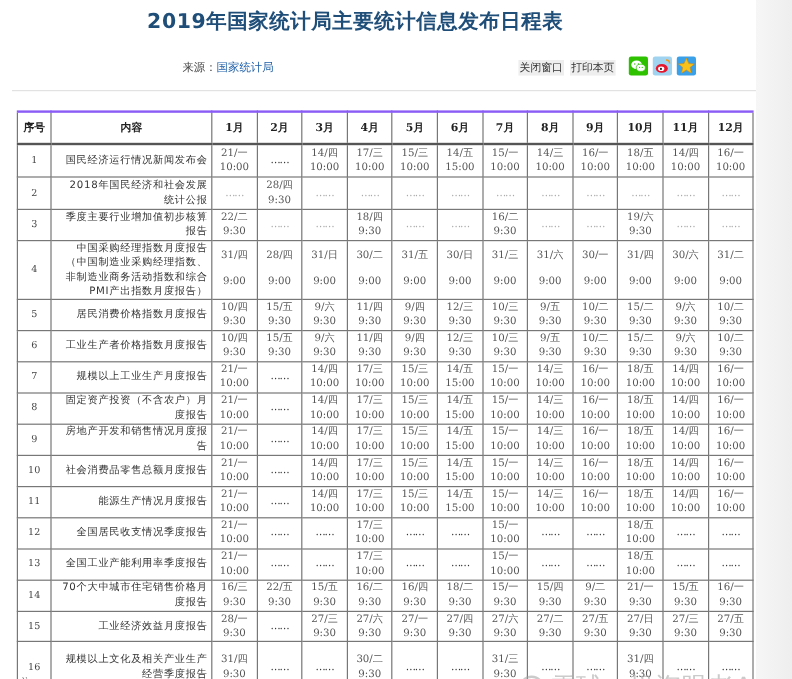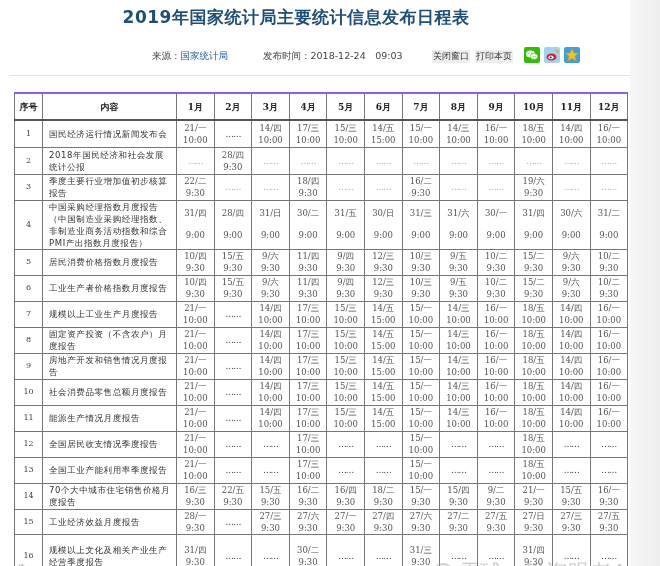--- a/index.html
+++ b/index.html
@@ -49,21 +49,21 @@
     border:1px solid #777; text-align:center; vertical-align:middle;
     padding:0; line-height:12px;
   }
   table.sched th {
     height:25px; font-size:9px; font-weight:bold; color:#222;
     border-bottom:2px solid #555;
   }
   table.sched td { font-size:8.5px; color:#555; }
   table.sched td.idx { font-size:8px; color:#444; }
   table.sched td.content {
-    text-align:left; padding-left:6px; padding-right:3px;
+    text-align:right; padding-left:6px; padding-right:3px;
     font-family: "DejaVu Sans", "Liberation Sans", sans-serif;
     font-size:8.5px; color:#333; letter-spacing:0.6px; line-height:12px;margin-top:35px;
   }
   table.sched td .d { display:block; }
   table.sched td .t { display:block; }
   table.sched td.empty { color:#aaa; letter-spacing:-1px; }
   table.sched td.empty.dark { color:#333; }
   table.sched tr:last-child td { border-bottom:2px solid #555; }
   .note { position:absolute; left:18px; top:563px; font-size:7px; color:#555; }
   .watermark {
@@ -81,23 +81,20 @@
 </head>
 <body>
 
 <div class="right-strip"></div>
 
 <div class="title">2019年国家统计局主要统计信息发布日程表</div>
 
 <div class="meta">
   <span class="source">
     <span>来源：</span><a>国家统计局</a>
-  </span>
-  <span class="pubtime">
-    <span>发布时间：</span><span>2018-12-24　09:03</span>
   </span>
   <span class="btn close-btn">关闭窗口</span>
   <span class="btn print-btn">打印本页</span>
 </div>
 
 <div class="share wechat">
   <svg width="16" height="16" viewBox="0 0 16 16">
     <ellipse cx="6.5" cy="7" rx="4.5" ry="3.6" fill="#fff"></ellipse>
     <ellipse cx="10" cy="9.5" rx="3.8" ry="3" fill="#fff" stroke="#2dc100" stroke-width="0.6"></ellipse>
     <circle cx="5" cy="6.3" r="0.6" fill="#2dc100"></circle>

